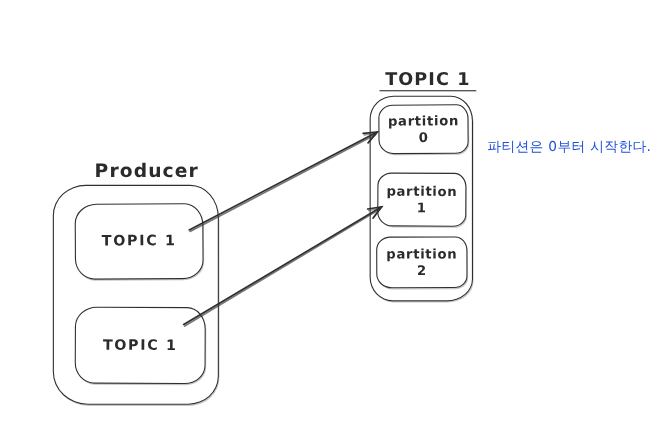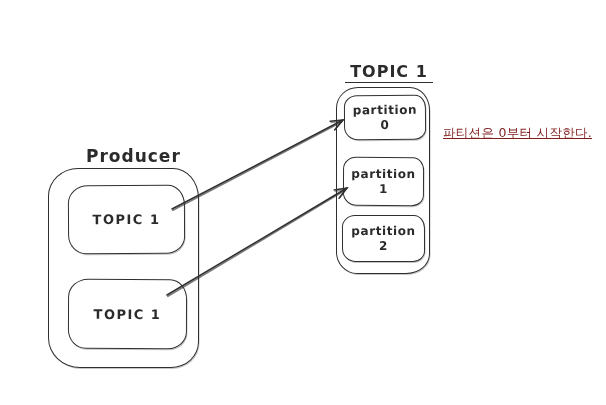--- a/index.html
+++ b/index.html
@@ -63,22 +63,21 @@
   .partition-0 { left: 344px; top: 95px;  width: 82px; height: 45px; transform: rotate(-0.4deg); }
   .partition-1 { left: 343px; top: 157px; width: 81px; height: 49px; transform: rotate(0.3deg); }
   .partition-2 { left: 342px; top: 215px; width: 83px; height: 47px; transform: rotate(-0.2deg); }
   .note {
     position: absolute;
     left: 443px; top: 125px;
     font-size: 12.5px;
     line-height: 15px;
     letter-spacing: 0.3px;
     white-space: nowrap;
-    color: #7f1d1d;
-    text-decoration: underline;
+    color: #1d4ed8;
   }
   .arrows {
     position: absolute;
     left: 0; top: 0; width: 606px; height: 405px;
     pointer-events: none;
   }
 </style>
 </head>
 <body>
 

